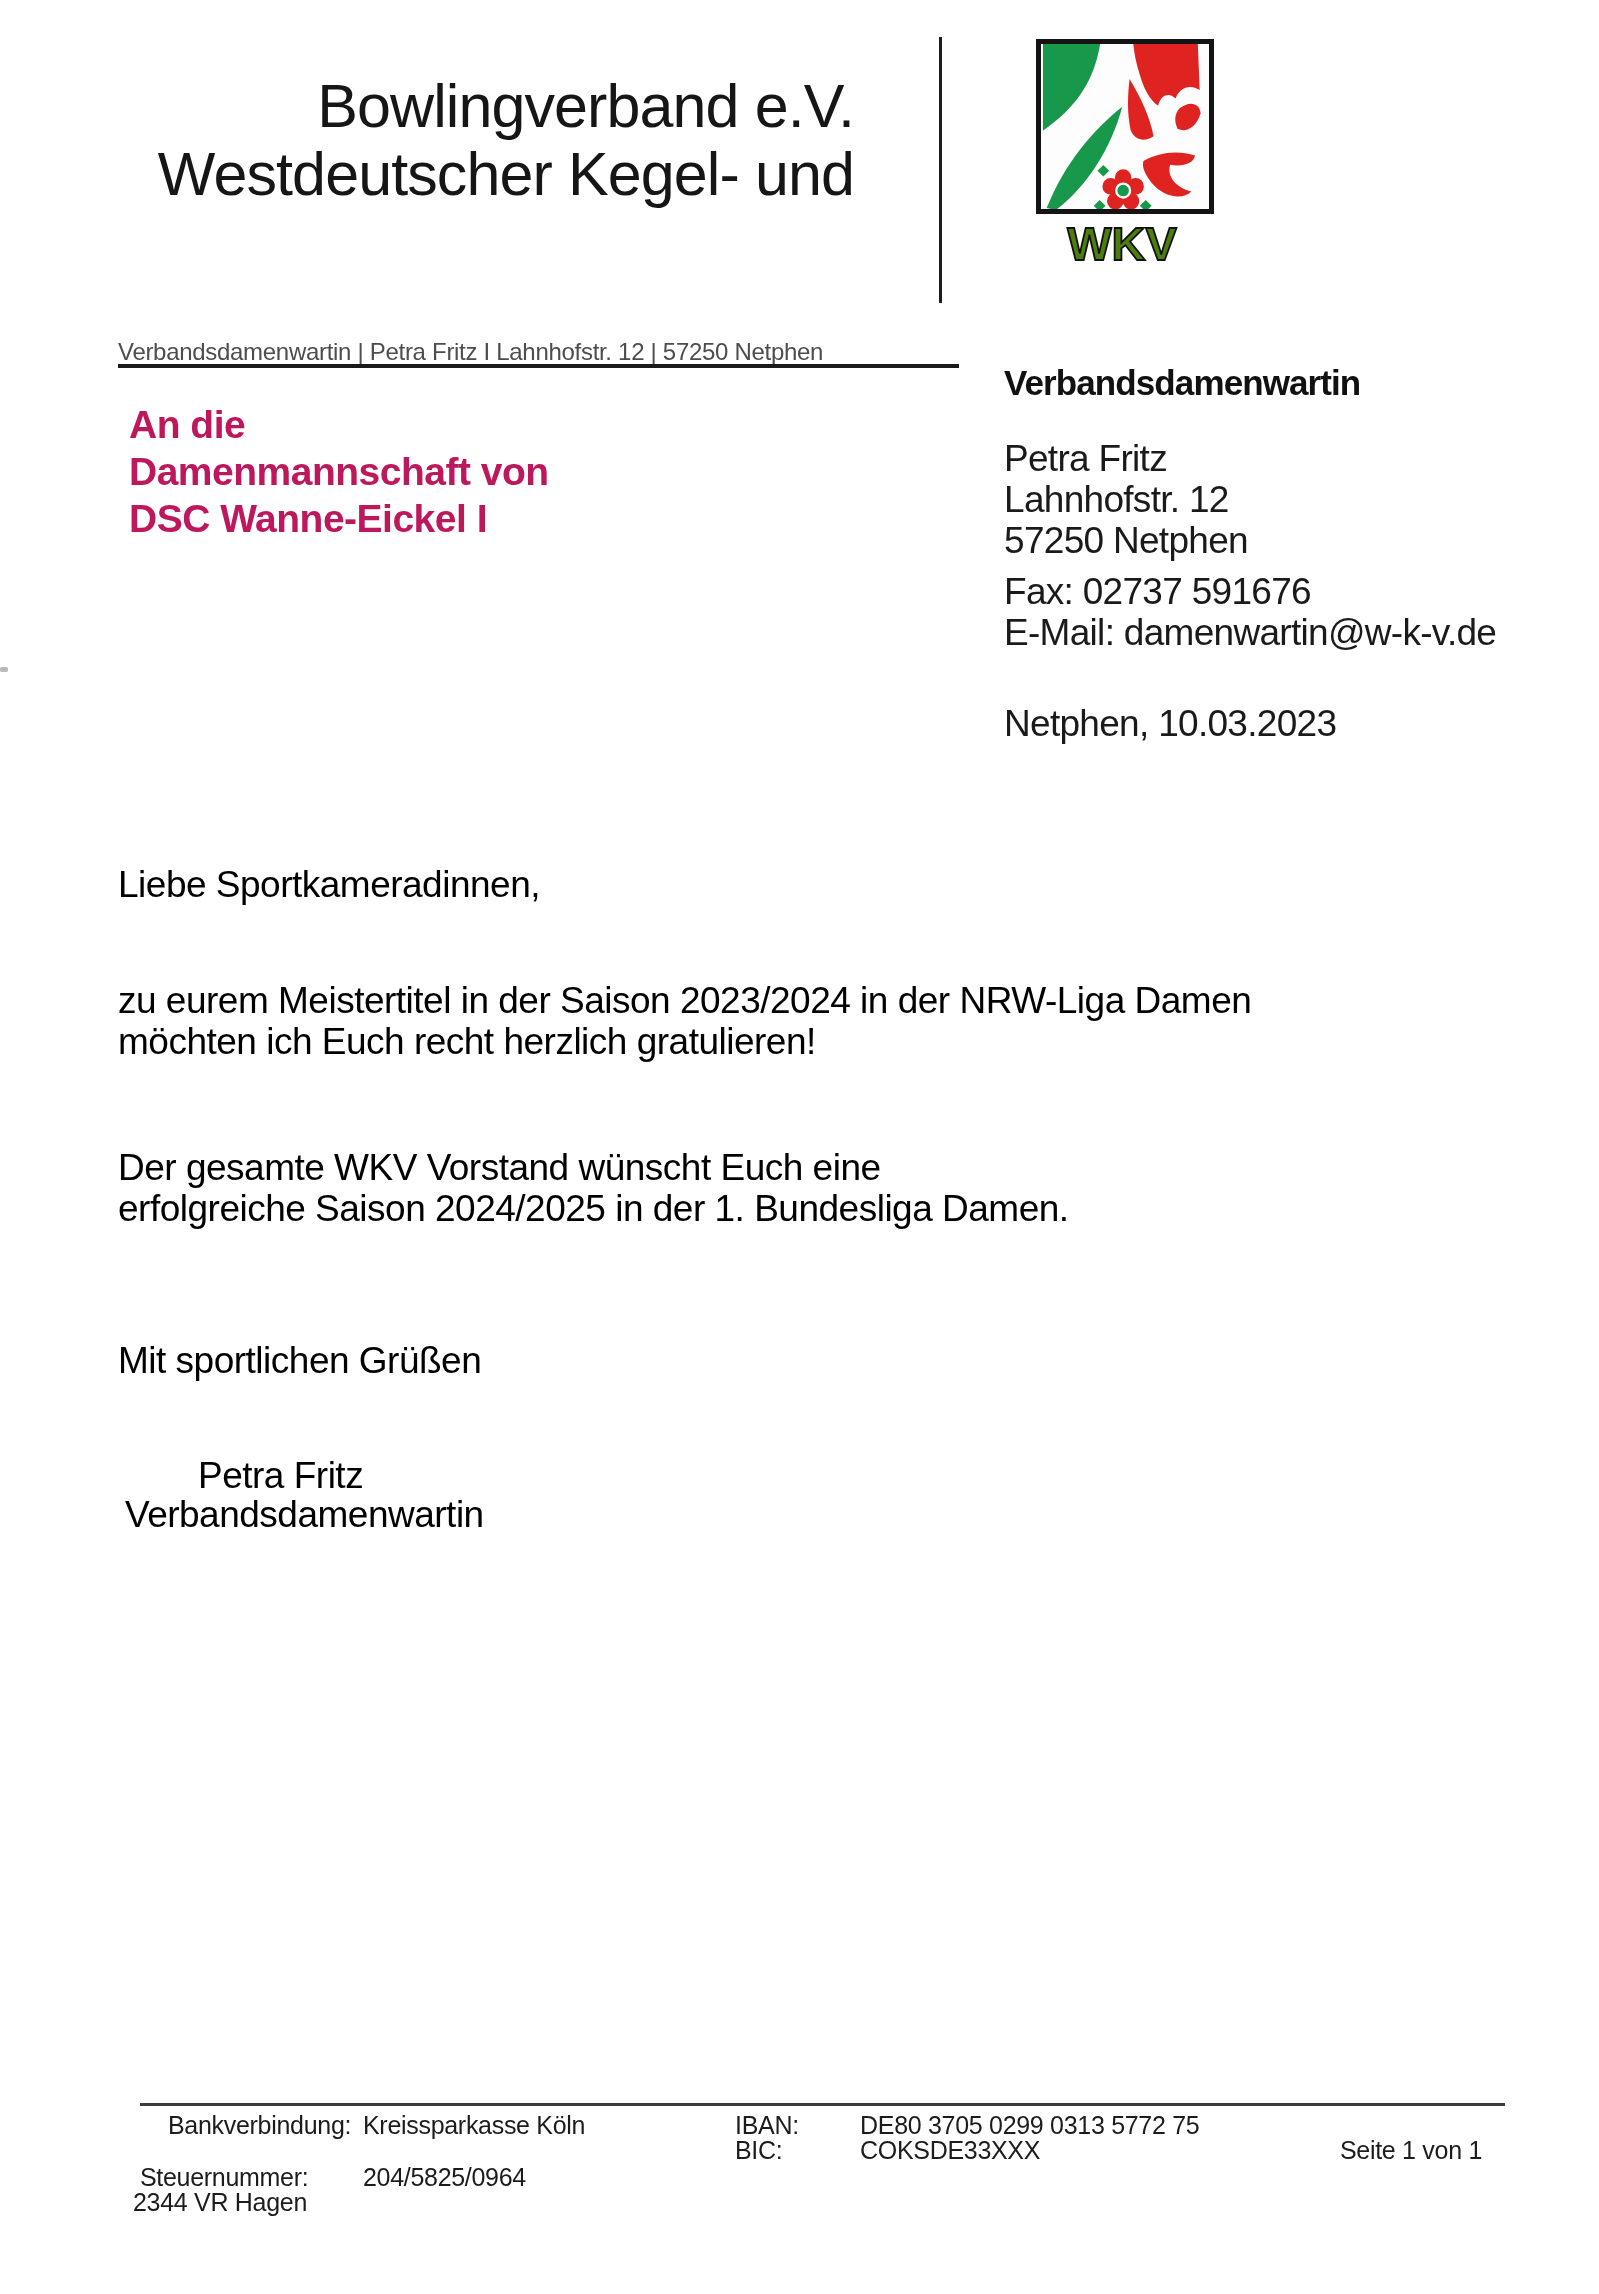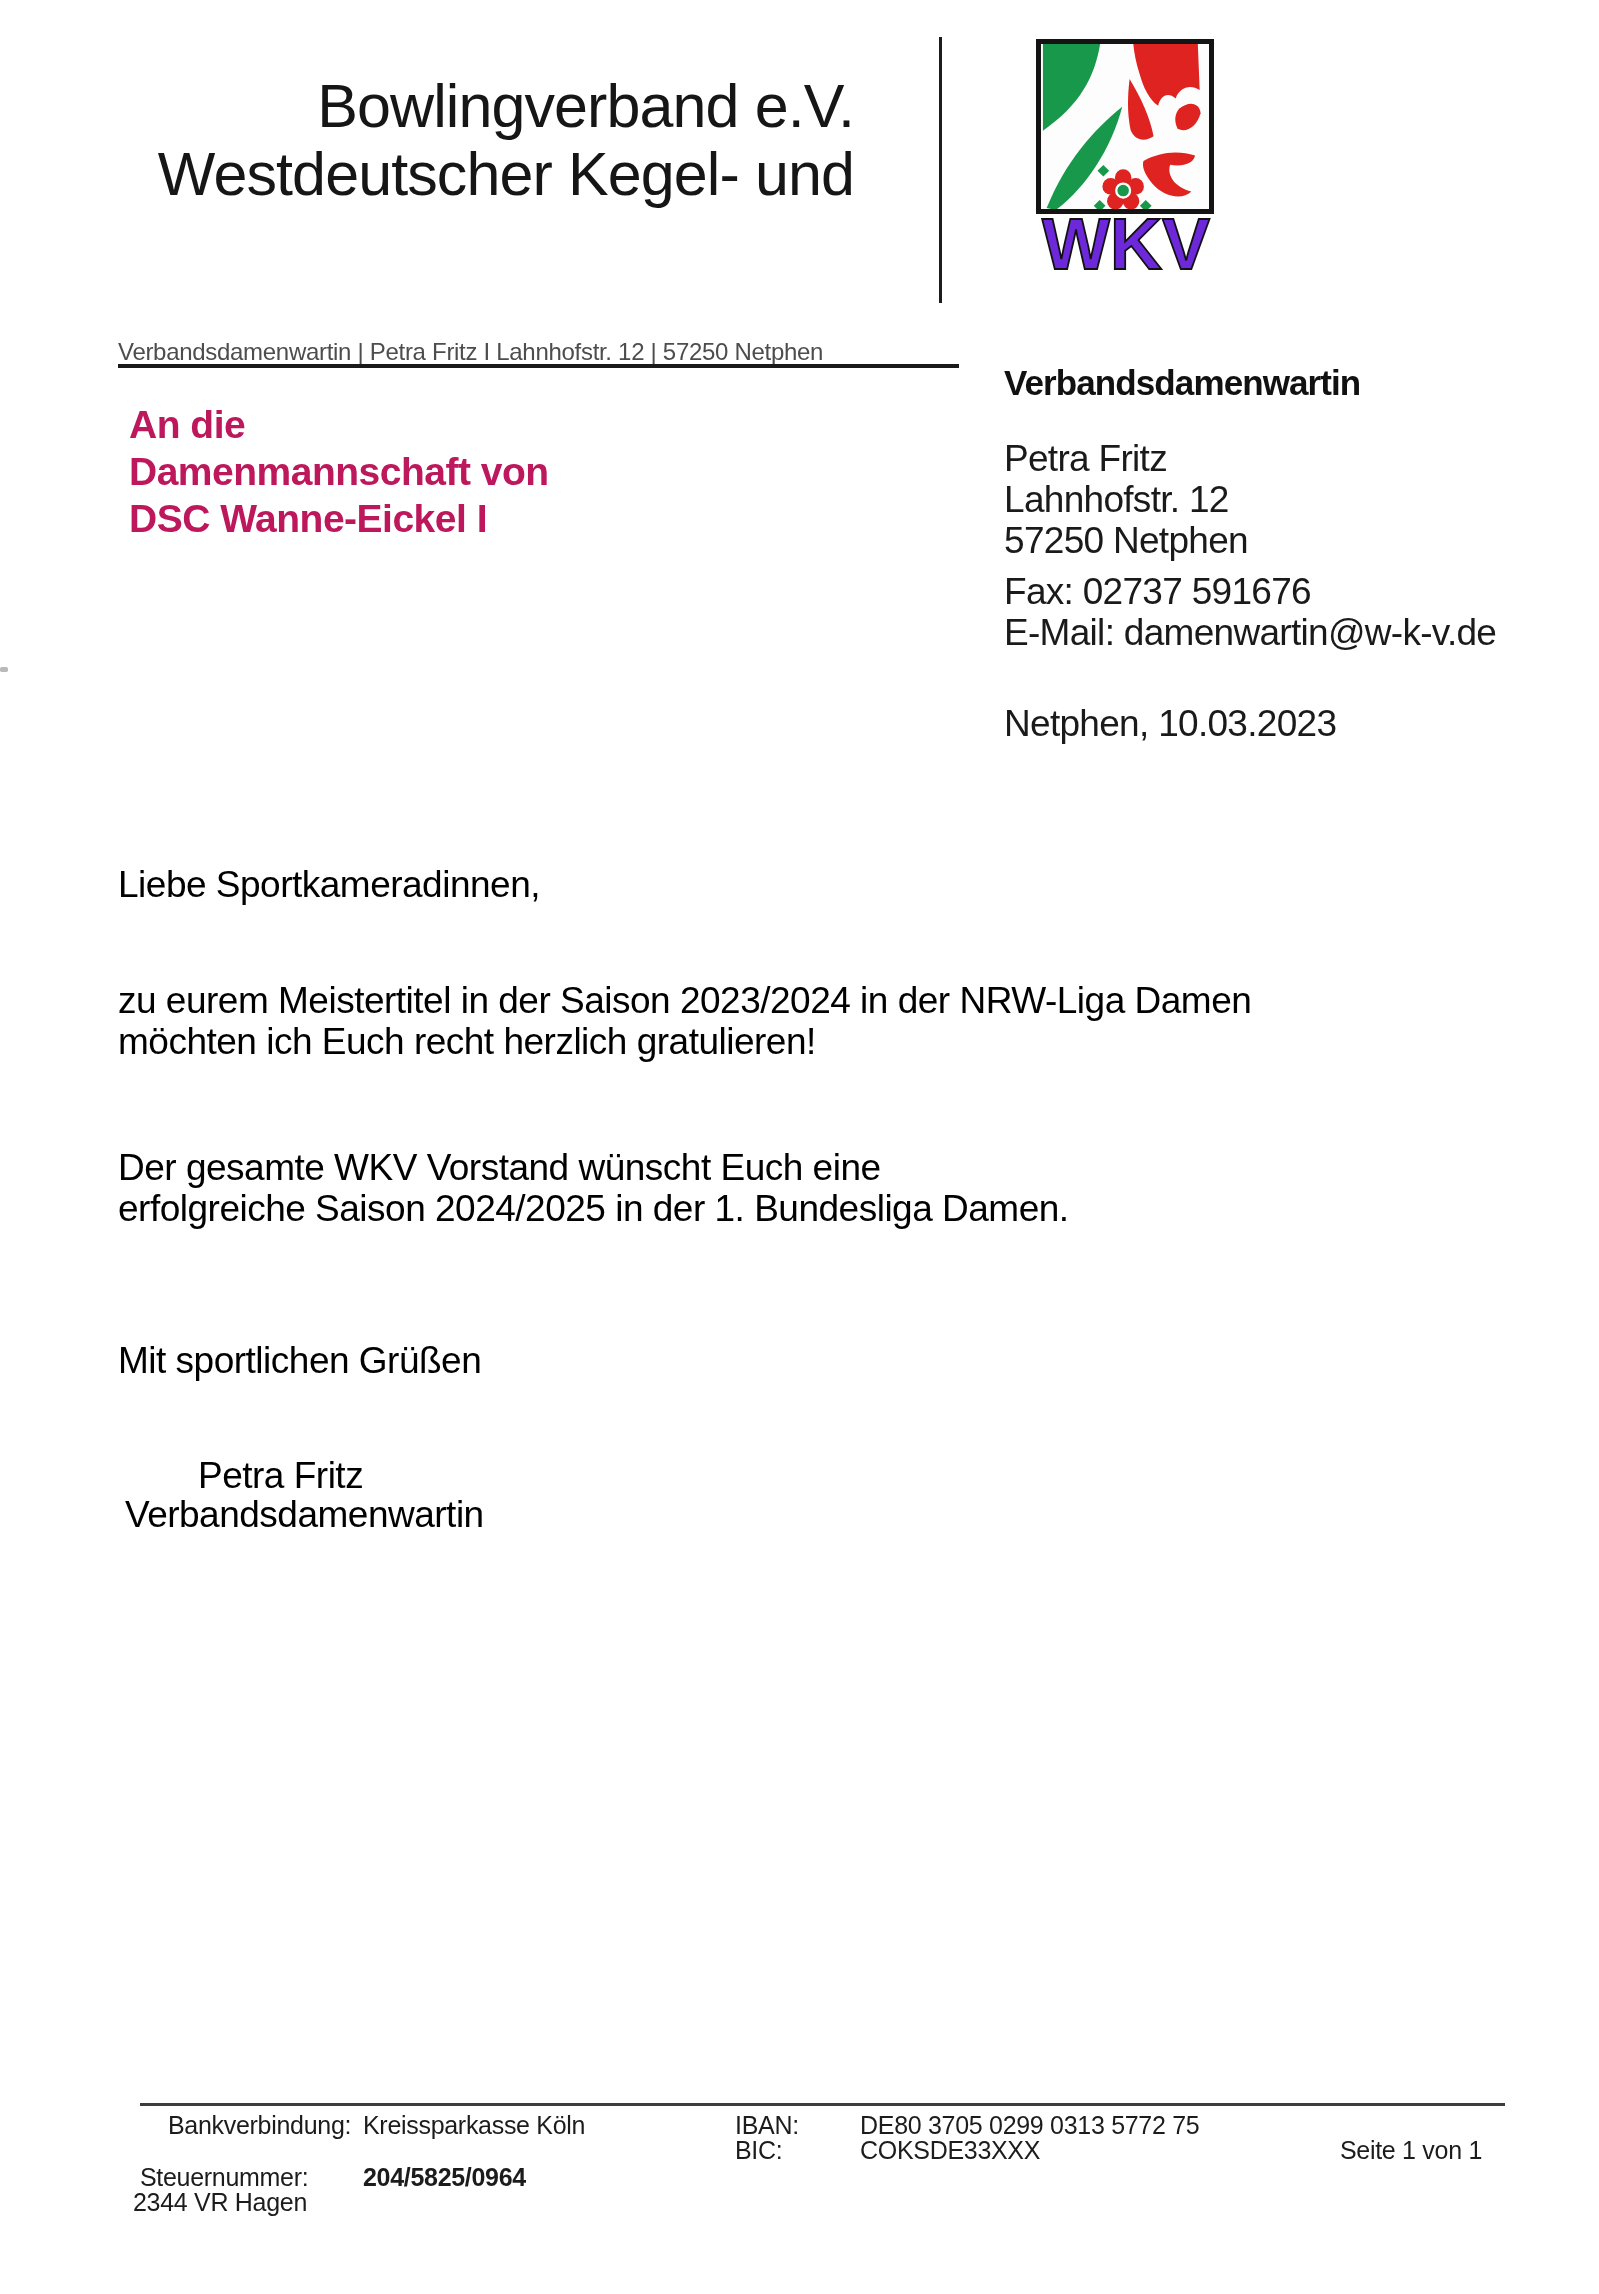--- a/index.html
+++ b/index.html
@@ -20,22 +20,22 @@
     color:#161616;white-space:nowrap;
   }
   .v-divider{left:939px;top:37px;width:2.8px;height:266px;background:#1c1c1c;}
   .crest{
     left:1036px;top:39px;width:178px;height:175px;
     box-sizing:border-box;border:5.5px solid #141414;background:#fdfdfd;
   }
   .crest svg{display:block;width:100%;height:100%;}
   .logo-wkv{
     left:1034px;top:208px;width:176px;
-    text-align:right;font-size:72px;line-height:72px;font-weight:bold;
-    color:#6d28d9;letter-spacing:0px;
+    text-align:center;font-size:47px;line-height:72px;font-weight:bold;
+    color:#4d7c0f;letter-spacing:0px;
     -webkit-text-stroke:1.8px #111111;
   }
   
   .sender-line{
     left:118px;top:338px;width:900px;
     font-size:24px;line-height:27.5px;color:#4d4d4d;letter-spacing:-0.3px;
     white-space:nowrap;
   }
   .sender-rule{left:118px;top:364px;width:841px;height:3.7px;background:#1a1a1a;}
   
@@ -75,21 +75,21 @@
     letter-spacing:-0.3px;white-space:nowrap;
   }
   .f-bank-label{left:140px;top:2112px;margin-left:28px;}
   .f-bank-value{left:363px;top:2112px;}
   .f-iban-label{left:735px;top:2112px;}
   .f-iban-value{left:860px;top:2112px;}
   .f-bic-label{left:735px;top:2137px;}
   .f-bic-value{left:860px;top:2137px;}
   .f-page{right:118px;top:2137px;text-align:right;}
   .f-tax-label{left:140px;top:2164px;}
-  .f-tax-value{left:363px;top:2164px;font-weight:bold;}
+  .f-tax-value{left:363px;top:2164px;}
   .f-register{left:133px;top:2189px;}
   
   .edge-mark{left:0px;top:667px;width:8.3px;height:4.6px;background:#b9b9b9;border-radius:1.8px;}
 </style>
 </head>
 <body>
 
 <div class="page">
 
   <div class="abs org-title">

